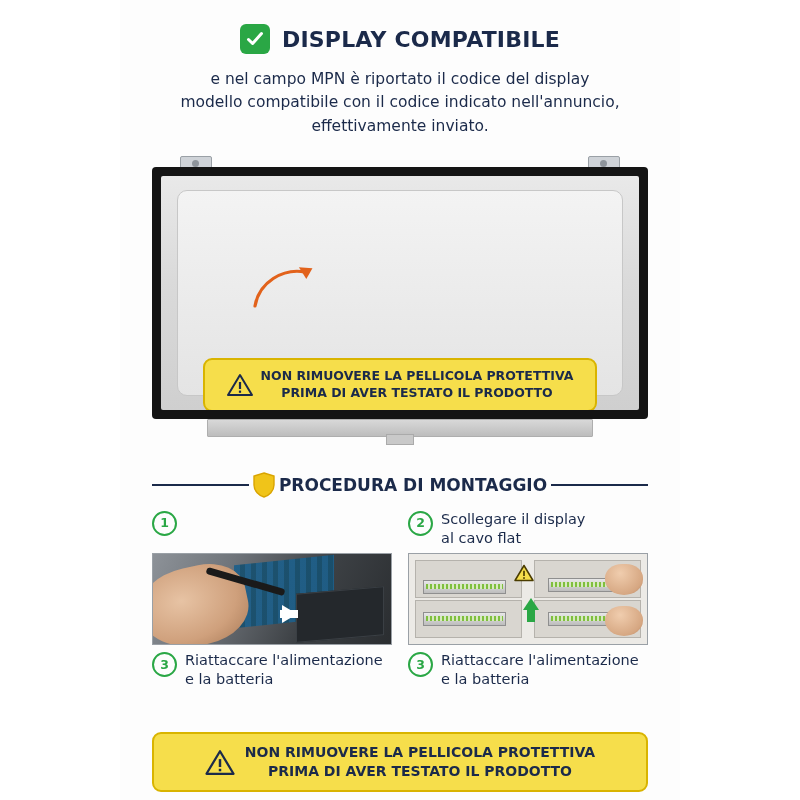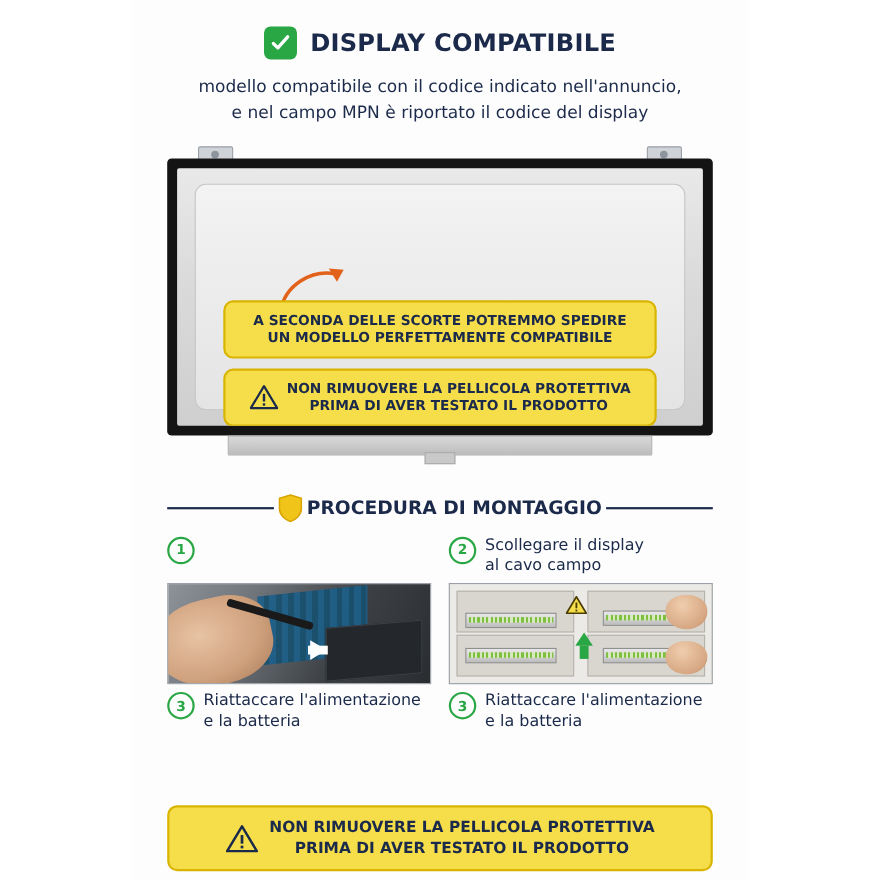--- a/index.html
+++ b/index.html
@@ -356,41 +356,38 @@
     <div class="title-row">
       <span class="check-badge">
         <svg width="20" height="20" viewBox="0 0 20 20" aria-hidden="true">
           <path d="M3.5 10.5 L7.6 14.5 L16.5 4.5" fill="none" stroke="#ffffff" stroke-width="3" stroke-linecap="round" stroke-linejoin="round"></path>
         </svg>
       </span>
       <span class="title-text">DISPLAY COMPATIBILE</span>
     </div>
 
     <div class="intro">
+      <div>e nel campo MPN è riportato il codice del display</div>
       <div>modello compatibile con il codice indicato nell'annuncio,</div>
-      <div>e nel campo MPN è riportato il codice del display</div>
+      <div>effettivamente inviato.</div>
     </div>
 
     <div class="screen-wrap">
       <div class="bracket left"></div>
       <div class="bracket right"></div>
 
       <div class="panel">
         <div class="panel-inner">
           <div class="panel-glass"></div>
 
           <svg class="arrow-svg" width="70" height="46" viewBox="0 0 70 46">
             <path d="M6 44 C 10 20, 34 6, 56 10" fill="none" stroke="#e2621b" stroke-width="3.2" stroke-linecap="round"></path>
             <path d="M58 2 L64 13 L50 13 Z" fill="#e2621b" transform="rotate(58 57 9)"></path>
           </svg>
 
-          <div class="callout one">
-            <div>A SECONDA DELLE SCORTE POTREMMO SPEDIRE</div>
-            <div>UN MODELLO PERFETTAMENTE COMPATIBILE</div>
-          </div>
 
           <div class="callout two">
             <svg class="warn-tri" width="26" height="24" viewBox="0 0 26 24">
               <path d="M13 2 L25 22 L1 22 Z" fill="#f6de4b" stroke="#1b2a4a" stroke-width="2" stroke-linejoin="round"></path>
               <rect x="11.9" y="9" width="2.2" height="7" fill="#1b2a4a"></rect>
               <rect x="11.9" y="17.6" width="2.2" height="2.2" fill="#1b2a4a"></rect>
             </svg>
             <div class="txt">
               <div>NON RIMUOVERE LA PELLICOLA PROTETTIVA</div>
               <div>PRIMA DI AVER TESTATO IL PRODOTTO</div>
@@ -415,21 +412,21 @@
     <div class="steps">
 
       <div class="step-label">
         <span class="num">1</span>
       </div>
 
       <div class="step-label">
         <span class="num">2</span>
         <span>
           <span>Scollegare il display</span><br>
-          <span>al cavo campo</span>
+          <span>al cavo flat</span>
         </span>
       </div>
 
       <div class="photo left-photo">
         <div class="pcb"></div>
         <div class="pcb2"></div>
         <div class="hand"></div>
         <div class="tool"></div>
         <div class="white-arrow"></div>
       </div>

